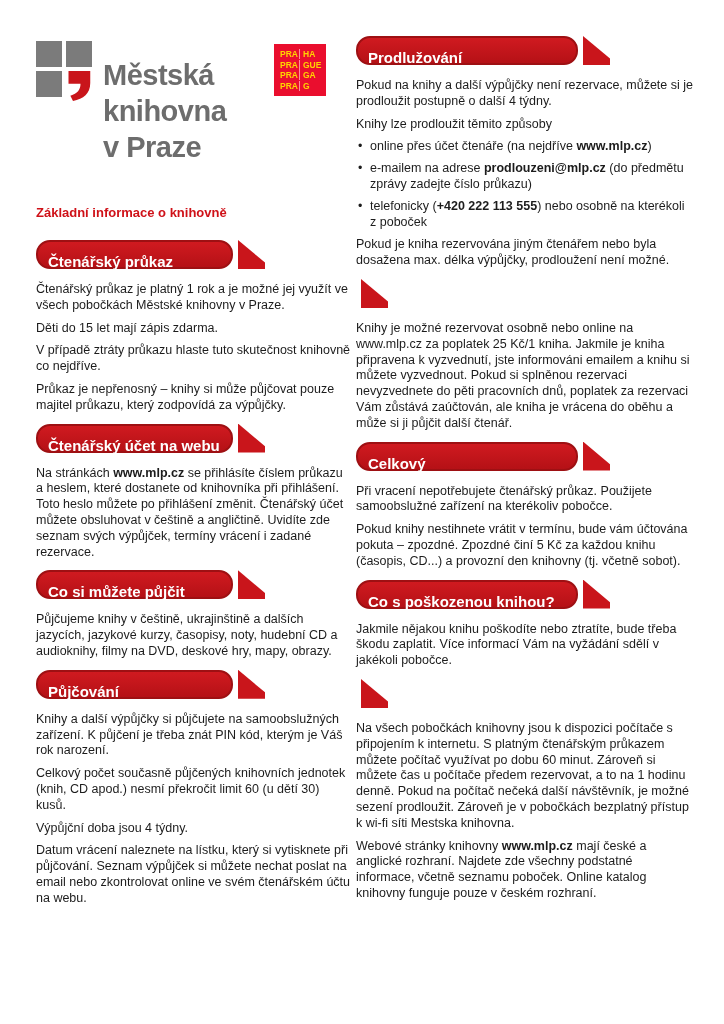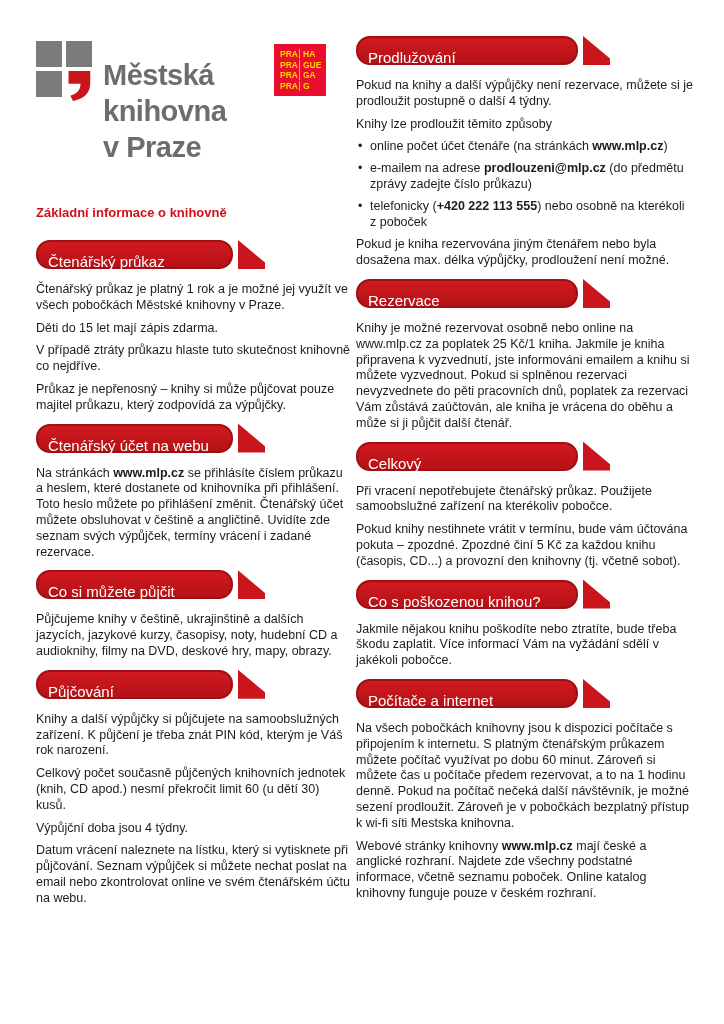--- a/index.html
+++ b/index.html
@@ -52,21 +52,21 @@
     color: #cf1118;
   }
 
   
   .sec { margin-bottom: 10px; }
   .banner { display: flex; align-items: stretch; height: 29px; margin-bottom: 13px; }
   .banner-label {
     background: linear-gradient(#d01a20, #b51116);
     border: 2px solid #9e1013;
     border-radius: 14px;
-    color: #ffffff; font-weight: 400; font-size: 15px;
+    color: #ffffff; font-weight: 700; font-size: 15px;
     display: flex; align-items: center;
     padding: 16px 10px 2px 10px;
     white-space: nowrap;
   }
   .col-left  .banner-label { width: 197px; }
   .col-right .banner-label { width: 222px; }
   .banner-arrow {
     width: 27px; margin-left: 5px;
     background: #c9151b;
     clip-path: polygon(0 0, 100% 78%, 100% 100%, 0 100%);
@@ -166,29 +166,28 @@
   <div class="col col-right">
     <div>
         <section class="sec">
           <div class="banner">
             <div class="banner-label">Prodlužování</div>
             <div class="banner-arrow"></div>
           </div>
           <p><span>Pokud na knihy a další výpůjčky není rezervace, můžete si je prodloužit postupně o další 4 týdny.</span></p>
           <p><span>Knihy lze prodloužit těmito způsoby</span></p>
           <ul>
-            <li><span>online počet účet čtenáře (na stránkách </span><b>www.mlp.cz</b><span>)</span></li>
+            <li><span>online přes účet čtenáře (na nejdříve </span><b>www.mlp.cz</b><span>)</span></li>
             <li><span>e-mailem na adrese </span><b>prodlouzeni@mlp.cz</b><span> (do předmětu zprávy zadejte číslo průkazu)</span></li>
             <li><span>telefonicky (</span><b>+420 222 113 555</b><span>) nebo osobně na kterékoli z poboček</span></li>
           </ul>
           <p><span>Pokud je kniha rezervována jiným čtenářem nebo byla dosažena max. délka výpůjčky, prodloužení není možné.</span></p>
         </section>
         <section class="sec">
           <div class="banner">
-            <div class="banner-label">Rezervace</div>
             <div class="banner-arrow"></div>
           </div>
           <p><span>Knihy je možné rezervovat osobně nebo online na www.mlp.cz za poplatek 25 Kč/1 kniha. Jakmile je kniha připravena k vyzvednutí, jste informováni emailem a knihu si můžete vyzvednout. Pokud si splněnou rezervaci nevyzvednete do pěti pracovních dnů, poplatek za rezervaci Vám zůstává zaúčtován, ale kniha je vrácena do oběhu a může si ji půjčit další čtenář.</span></p>
         </section>
         <section class="sec">
           <div class="banner">
             <div class="banner-label">Celkový</div>
             <div class="banner-arrow"></div>
           </div>
           <p><span>Při vracení nepotřebujete čtenářský průkaz. Použijete samoobslužné zařízení na kterékoliv pobočce.</span></p>
@@ -196,21 +195,20 @@
         </section>
         <section class="sec">
           <div class="banner">
             <div class="banner-label">Co s poškozenou knihou?</div>
             <div class="banner-arrow"></div>
           </div>
           <p><span>Jakmile nějakou knihu poškodíte nebo ztratíte, bude třeba škodu zaplatit. Více informací Vám na vyžádání sdělí v jakékoli pobočce.</span></p>
         </section>
         <section class="sec">
           <div class="banner">
-            <div class="banner-label">Počítače a internet</div>
             <div class="banner-arrow"></div>
           </div>
           <p><span>Na všech pobočkách knihovny jsou k dispozici počítače s připojením k internetu. S platným čtenářským průkazem můžete počítač využívat po dobu 60 minut. Zároveň si můžete čas u počítače předem rezervovat, a to na 1 hodinu denně. Pokud na počítač nečeká další návštěvník, je možné sezení prodloužit. Zároveň je v pobočkách bezplatný přístup k wi-fi síti Mestska knihovna.</span></p>
           <p><span>Webové stránky knihovny </span><b>www.mlp.cz</b><span> mají české a anglické rozhraní. Najdete zde všechny podstatné informace, včetně seznamu poboček. Online katalog knihovny funguje pouze v českém rozhraní.</span></p>
         </section>
       </div>
   </div>
 </div>
 
 </body></html>

